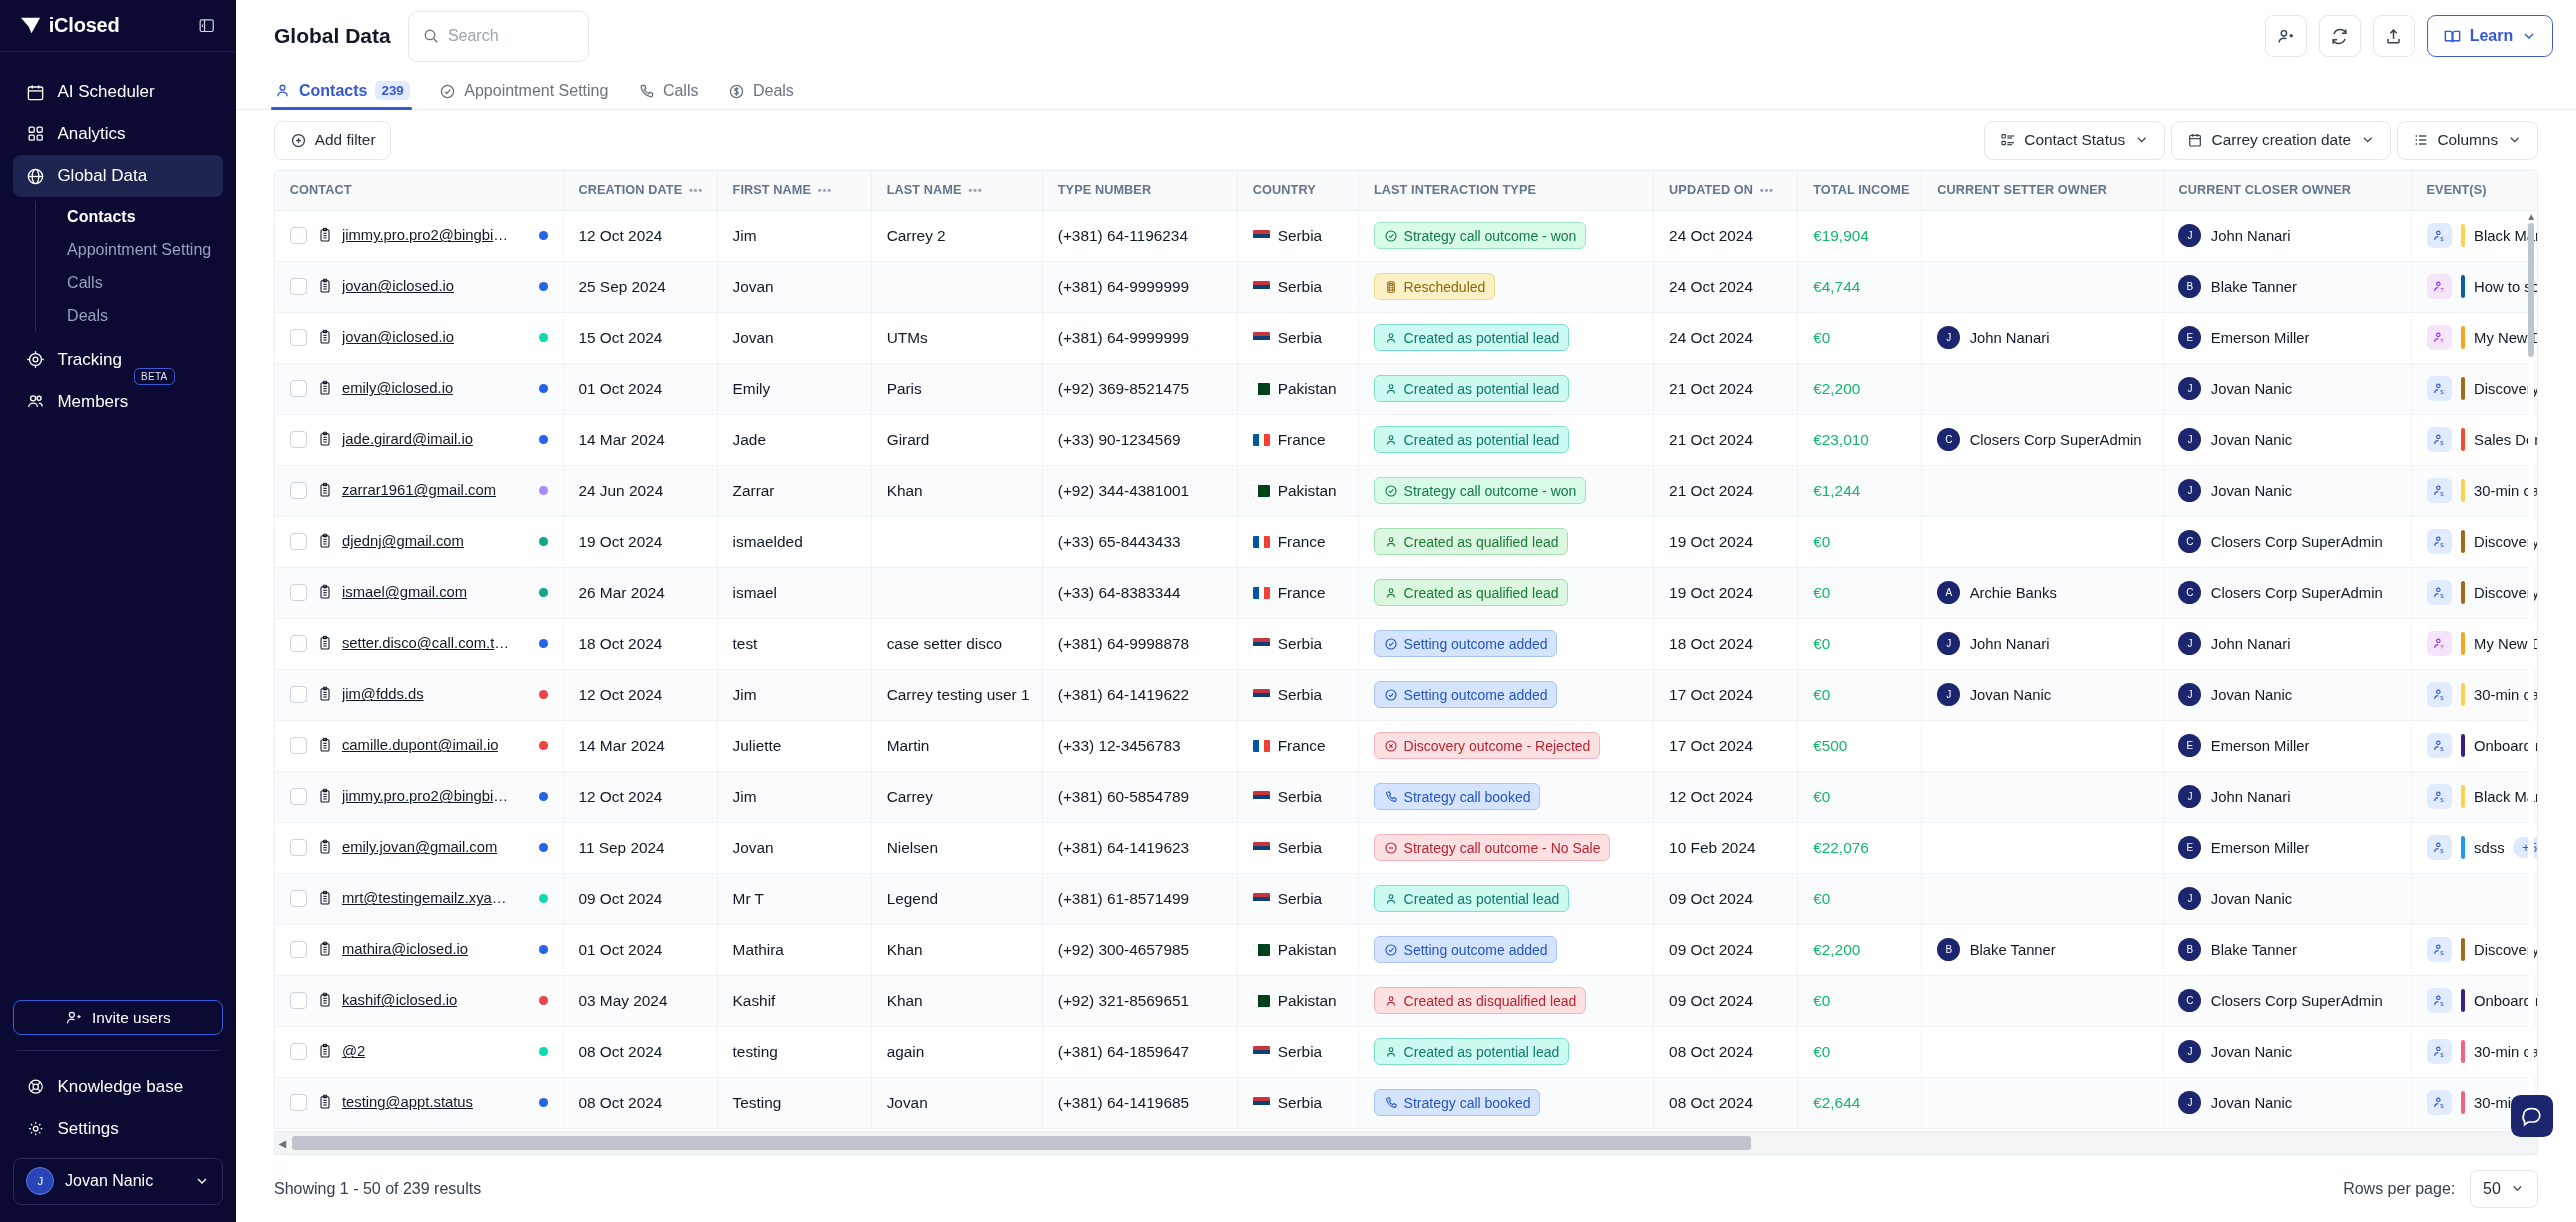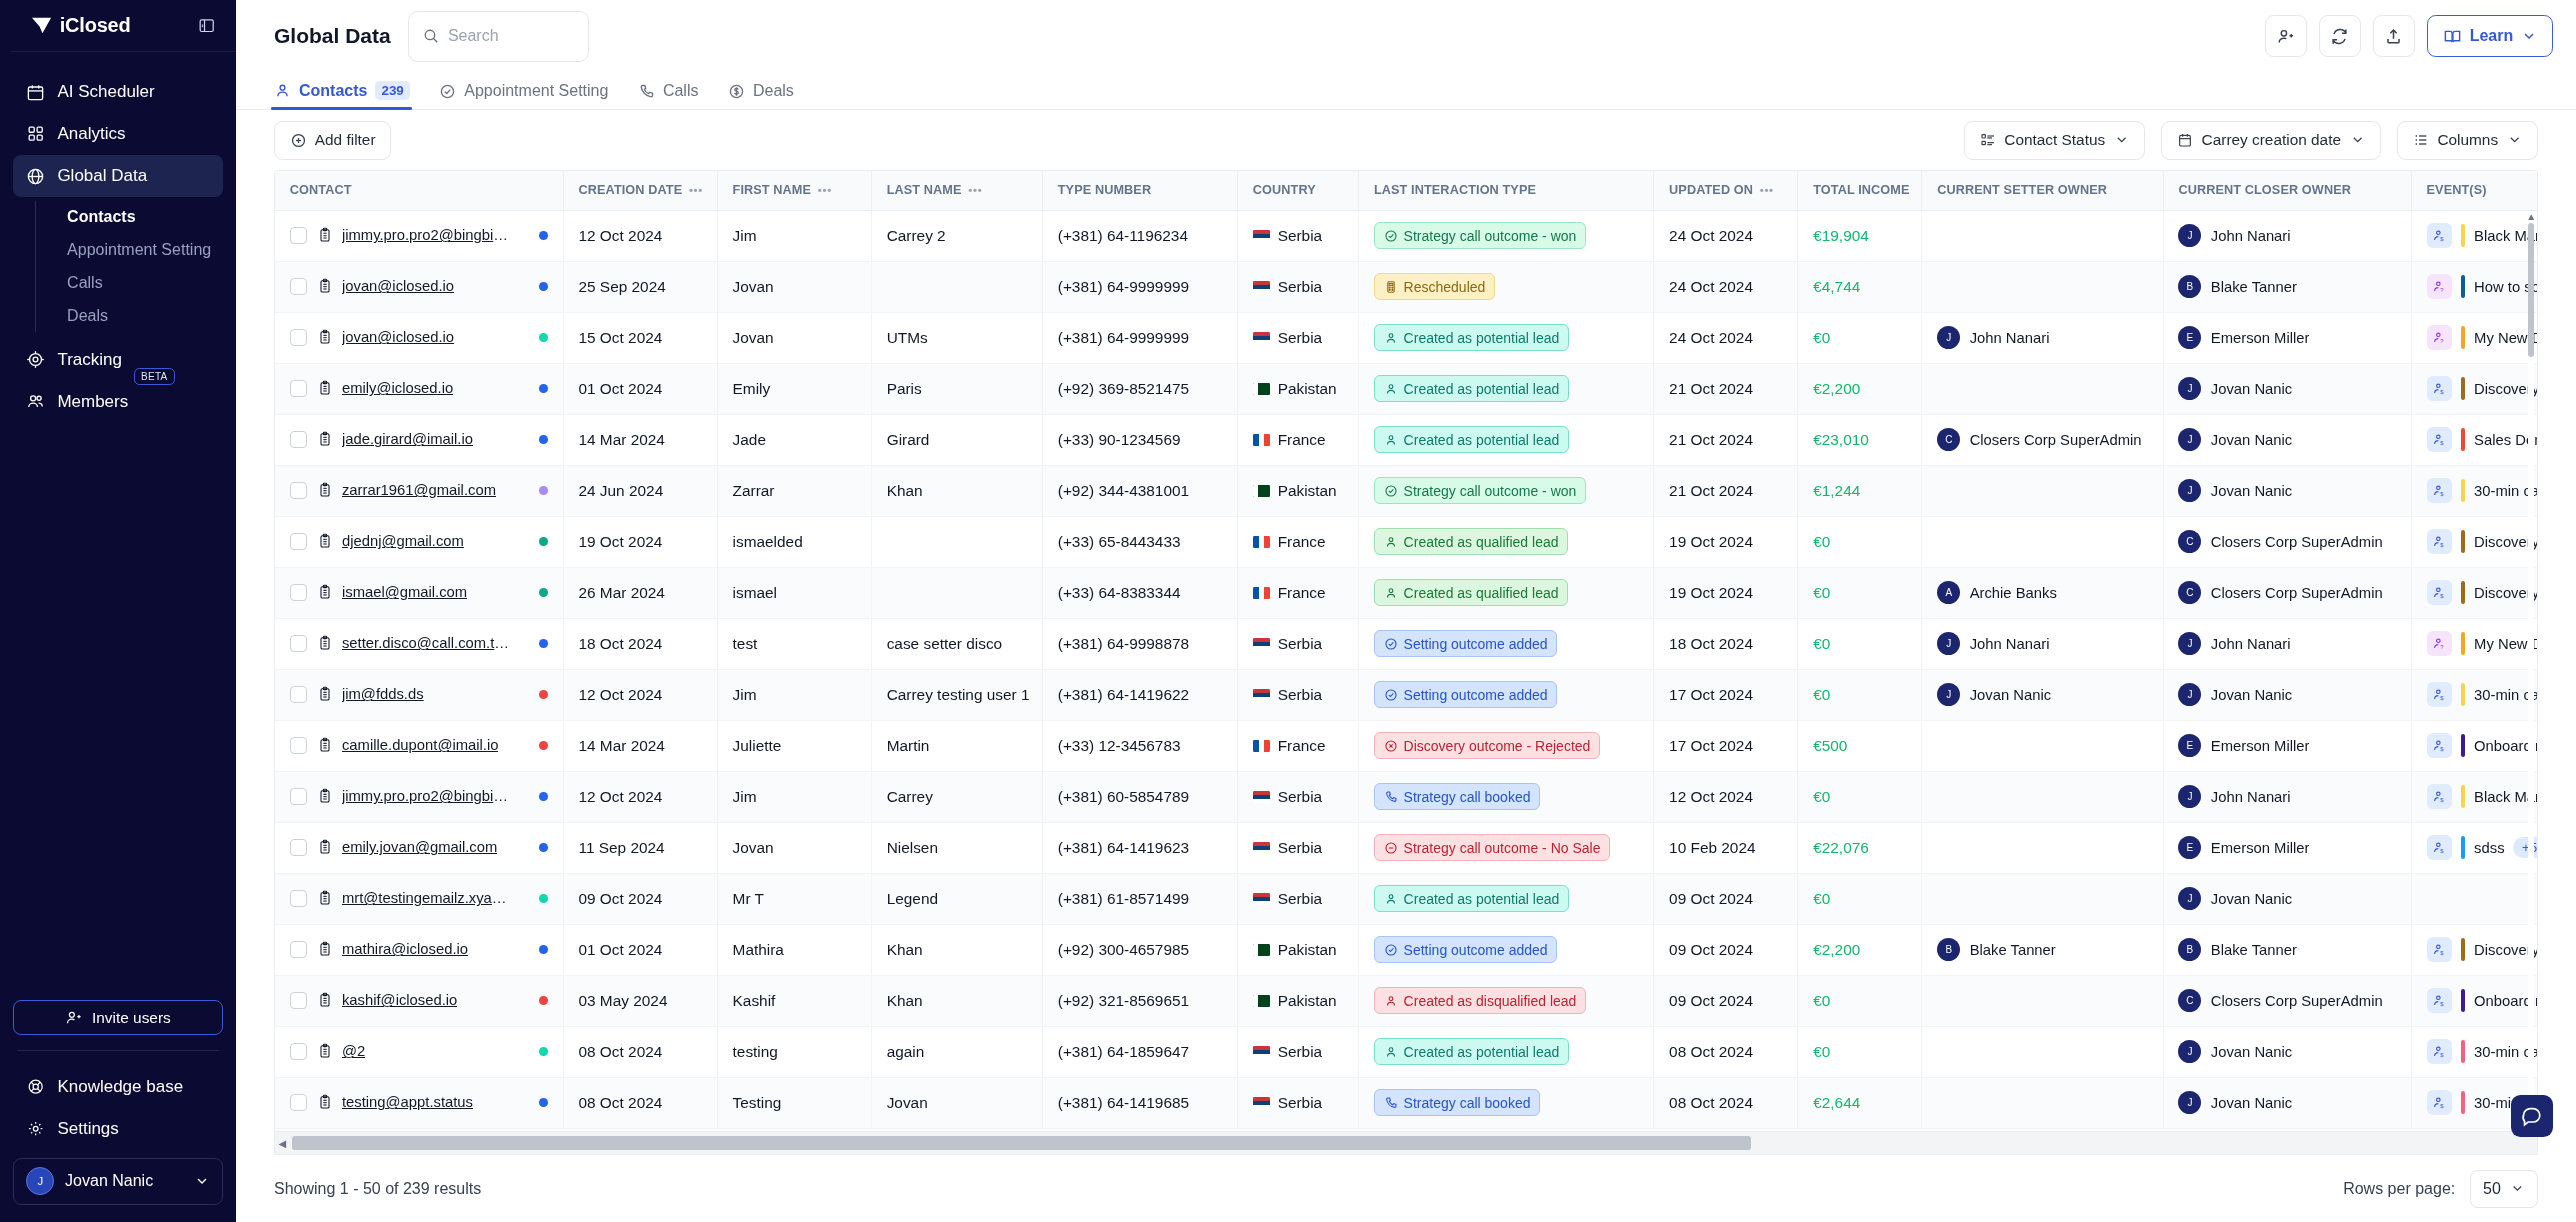--- a/index.html
+++ b/index.html
@@ -10,21 +10,21 @@
     -webkit-font-smoothing:antialiased;
   }
   .app { display:flex; width:2576px; height:1222px; }
 
   
   .sidebar {
     width:236px; flex:0 0 236px; background:#0a0a33; color:#fff;
     display:flex; flex-direction:column; position:relative;
   }
   .sb-top { height:52px; display:flex; align-items:center; justify-content:space-between;
-            padding:0 17.4px 0 19px; border-bottom:0.7px solid #1b1b4d;margin-left:11px; }
+            padding:0 17.4px 0 19px; border-bottom:0.7px solid #1b1b4d; }
   .brand { display:flex; align-items:center; gap:6.7px; font-size:20px; font-weight:bold; letter-spacing:-0.2px;}
   .brand svg { width:23px; height:23px; }
   .collapse-btn { width:23px; height:23px; display:flex; align-items:center; justify-content:center; cursor:pointer;}
   .sb-nav { padding:19px 13.4px 0 13.4px; }
   .sb-item { display:flex; align-items:center; gap:12px; height:42px; padding:0 12px;
              border-radius:8px; font-size:17px; color:#ffffff; cursor:pointer; }
   .sb-item.active { background:#1e2450; }
   .sb-item .ic { width:20px; height:20px; display:flex; align-items:center; justify-content:center; flex:0 0 20px;}
   .sb-sub { margin:4px 0 6.7px 0; padding-left:20px; border-left:1.3px solid #2a2a5c; margin-left:22px; }
   .sb-sub-item { font-size:16px; color:#9aa0c0; padding:7.4px 0 7.4px 10.7px; cursor:pointer; }
@@ -60,21 +60,21 @@
   .tabs { display:flex; align-items:flex-end; gap:29.5px; padding:0 38px; border-bottom:0.7px solid #e9ecf1; height:38px; }
   .tab { display:flex; align-items:center; gap:8px; font-size:16px; color:#6b7280;
          padding-bottom:8.7px; cursor:pointer; position:relative; }
   .tab.active { color:#3558d6; font-weight:600; }
   .tab.active::after { content:""; position:absolute; left:-2.7px; right:-2.7px; bottom:-0.7px; height:2.7px; background:#3558d6; border-radius:1.3px;}
   .tab-count { background:#e2eaff; color:#3558d6; border-radius:4.7px; font-size:13.4px; padding:2px 6px; font-weight:600;}
 
   .filterbar { height:60px; display:flex; align-items:center; padding:0 38px; gap:10.7px; }
   .add-filter { height:39px; border:0.7px solid #e3e6ec; border-radius:8.7px; display:flex;
                 align-items:center; gap:8px; padding:0 14.8px; font-size:15.4px; cursor:pointer; background:#fff; }
-  .filter-right { margin-left:auto; display:flex; gap:16px; }
+  .filter-right { margin-left:auto; display:flex; gap:6px; }
   .pill-btn { height:39px; border:0.7px solid #e3e6ec; border-radius:8.7px; display:flex;
               align-items:center; gap:8.7px; padding:0 14.8px; font-size:15.4px; cursor:pointer; background:#fff;}
 
   
   .table-wrap { flex:1; margin:0 38px; border:0.7px solid #e9ecf1; border-radius:4px 4px 0 0;
                 overflow:hidden; position:relative; background:#fff; }
   table { border-collapse:collapse; width:2375px; table-layout:fixed; }
   thead th { background:#f8fafc; height:39px; font-size:12.7px; color:#64748b; font-weight:600;
              text-align:left; letter-spacing:0.1px; border-right:0.7px solid #eceff4;
              border-bottom:0.7px solid #e9ecf1; padding:0 14.8px; white-space:nowrap; }

